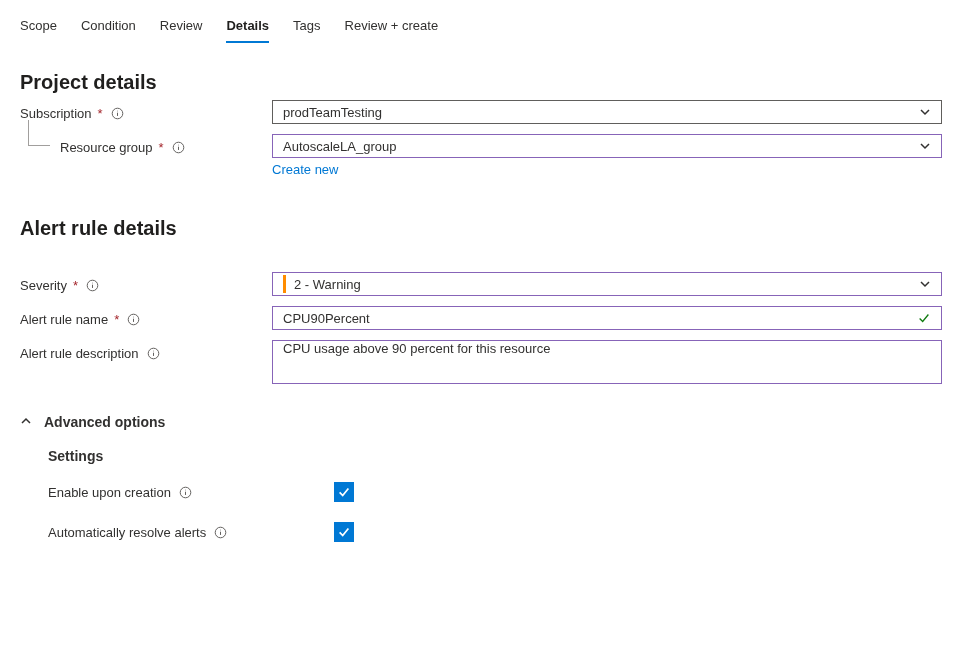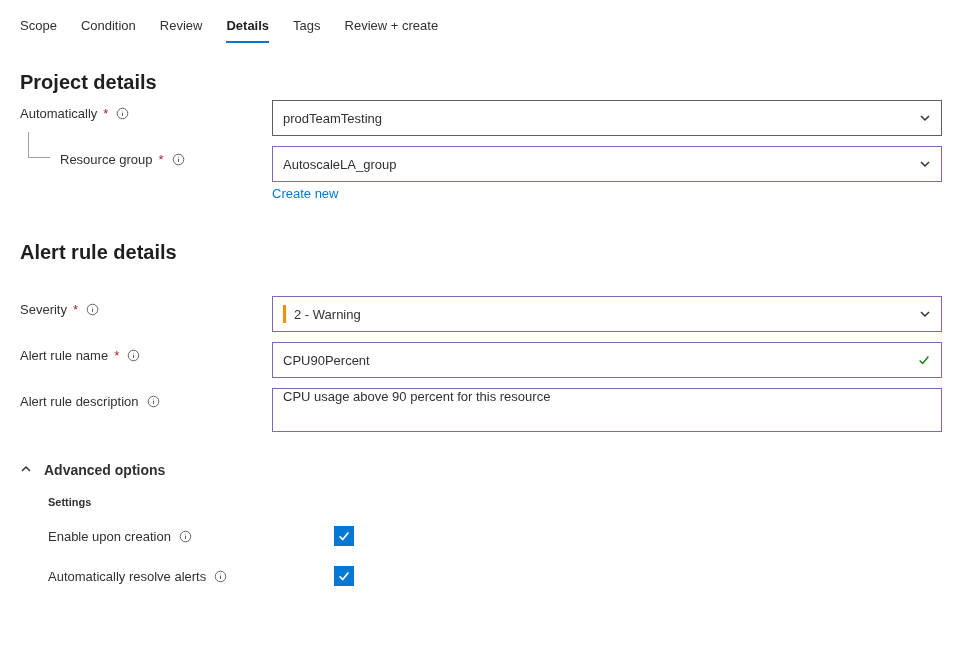--- a/index.html
+++ b/index.html
@@ -82,21 +82,21 @@
       margin-left: 4px;
       color: #605e5c;
     }
     .info-icon svg { width: 13px; height: 13px; }
     .field-control-col {
       flex: 1;
       max-width: 670px;
     }
     .select, .text-input, .textarea {
       width: 100%;
-      height: 36px;
+      height: 24px;
       border: 1px solid #605e5c;
       background: #fff;
       font-family: inherit;
       font-size: 13px;
       padding: 0 10px;
       display: flex;
       align-items: center;
       justify-content: space-between;
       position: relative;
     }
@@ -134,21 +134,21 @@
       gap: 12px;
       cursor: pointer;
       margin-bottom: 18px;
       margin-top: 30px;
     }
     .expand-chevron svg { width: 12px; height: 12px; }
     .expand-title { font-weight: 600; font-size: 14px; }
     .settings-block { padding-left: 28px; }
     .settings-heading {
       font-weight: 600;
-      font-size: 11px;
+      font-size: 14px;
       margin-bottom: 18px;
     }
     .setting-row {
       display: flex;
       align-items: center;
       margin-bottom: 20px;
     }
     .setting-label-col {
       width: 286px;
       display: flex;
@@ -174,21 +174,21 @@
   <div class="tab">Tags</div>
   <div class="tab">Review + create</div>
 </div>
 
 <div class="content">
 
   <div class="section-heading">Project details</div>
 
   <div class="field-row">
     <div class="field-label-col">
-      <span class="field-label">Automatically</span>
+      <span class="field-label">Subscription</span>
       <span class="req">*</span>
       <span class="info-icon">
         <svg viewBox="0 0 16 16" fill="none" stroke="currentColor" stroke-width="1.2">
             <circle cx="8" cy="8" r="6.5"></circle>
             <line x1="8" y1="7" x2="8" y2="11"></line>
             <circle cx="8" cy="4.8" r="0.6" fill="currentColor" stroke="none"></circle>
           </svg>
       </span>
     </div>
     <div class="field-control-col">

